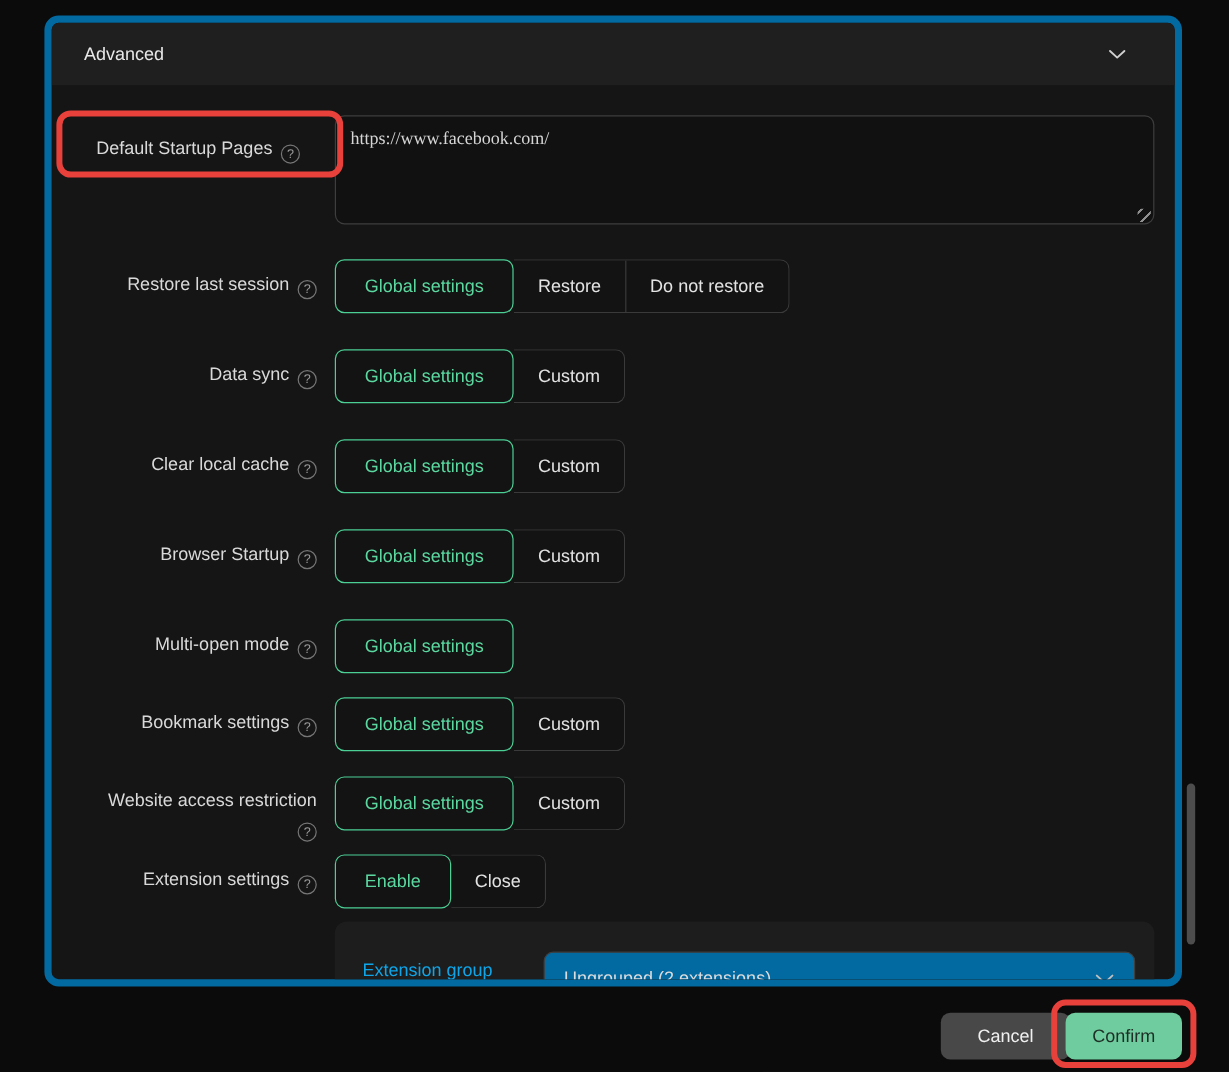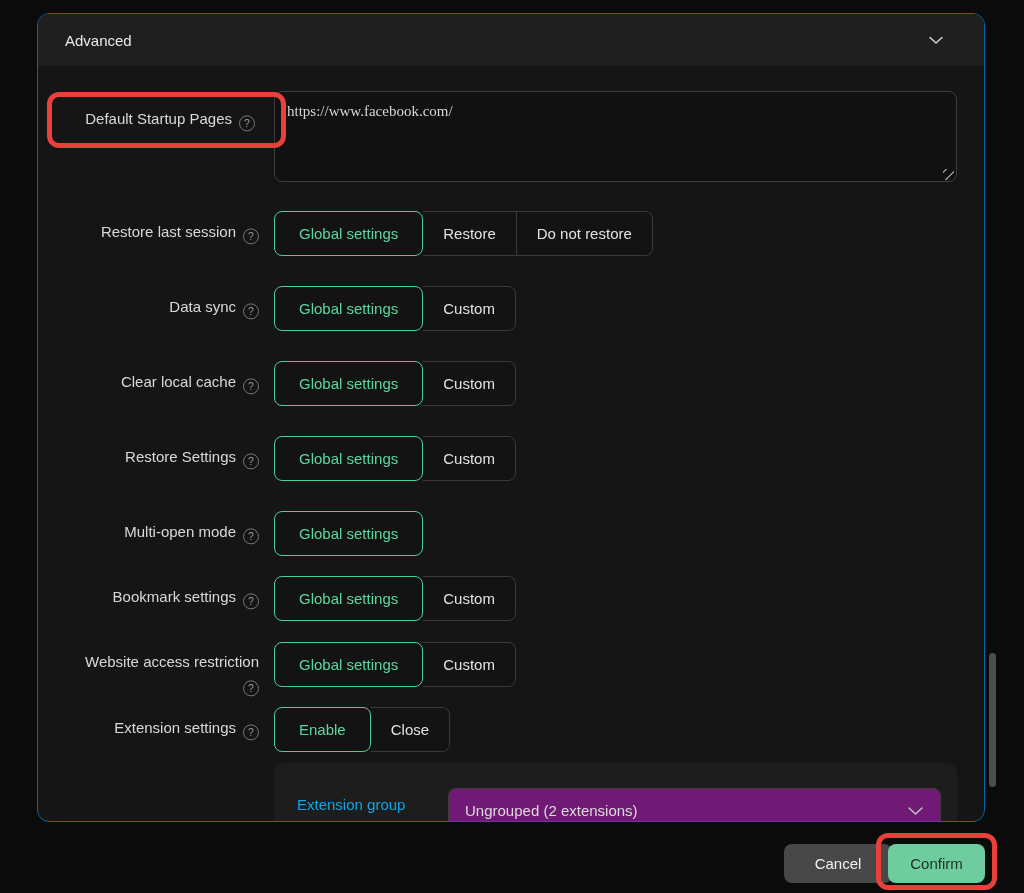--- a/index.html
+++ b/index.html
@@ -7,21 +7,21 @@
   body {
     position: relative;
     background: #0b0b0b;
     font-family: "Liberation Sans", sans-serif;
     color: #d9d9d9;
     overflow: hidden;
   }
   
   .card {
     position: absolute; left: 37px; top: 13px; width: 948px; height: 809px;
-    background: #151515; border: 1px solid #0369a1; border-radius: 12px;
+    background: #151515; border: 6px solid #0369a1; border-radius: 12px;
     overflow: hidden;
   }
   .card-header {
     position: absolute; left: 0; top: 0; width: 100%; height: 52px;
     background: #1f1f1f; display: flex; align-items: center;
     padding: 0 40px 0 27px; cursor: pointer;
   }
   .card-header .title { font-size: 15px; color: #e8e8e8; }
   .card-header .chev { margin-left: auto; display: flex; align-items: center; }
   
@@ -70,21 +70,21 @@
   .sub-panel {
     position: absolute; left: 236px; top: 749px; width: 683px; height: 73px;
     background: #1d1d1d; border-radius: 10px 10px 0 0;
   }
   .sub-panel .sp-label {
     position: absolute; left: 23px; top: 41px; transform: translateY(-50%);
     font-size: 15px; color: #0ea5e9; white-space: nowrap;
   }
   .dropdown {
     position: absolute; left: 174px; top: 25px; width: 493px; height: 45px;
-    background: #701a75; border: 1px solid #3f3f3f; border-radius: 8px;
+    background: #0369a1; border: 1px solid #3f3f3f; border-radius: 8px;
     display: flex; align-items: center; padding: 0 16px; cursor: pointer;
   }
   .dropdown .dd-value { font-size: 15px; color: #dcdcdc; line-height: 43px; }
   .dropdown .dd-chev { margin-left: auto; display: flex; align-items: center; }
   
   .btn {
     position: absolute; top: 844px; height: 39px; border: none; border-radius: 8px;
     font-size: 15px; font-family: "Liberation Sans", sans-serif; cursor: pointer;
     display: flex; align-items: center; justify-content: center;
   }
@@ -140,21 +140,21 @@
           <span class="seg">Custom</span>
         </div>
       </div>
       <div class="row-label" style="top: 369px;"><span>Clear local cache</span><span class="q-icon">?</span></div>
       <div class="seg-group" style="top: 346.5px;">
         <span class="seg sel">Global settings</span>
         <div class="seg-rest">
           <span class="seg">Custom</span>
         </div>
       </div>
-      <div class="row-label" style="top: 444px;"><span>Restore Settings</span><span class="q-icon">?</span></div>
+      <div class="row-label" style="top: 444px;"><span>Browser Startup</span><span class="q-icon">?</span></div>
       <div class="seg-group" style="top: 421.5px;">
         <span class="seg sel">Global settings</span>
         <div class="seg-rest">
           <span class="seg">Custom</span>
         </div>
       </div>
       <div class="row-label" style="top: 519px;"><span>Multi-open mode</span><span class="q-icon">?</span></div>
       <div class="seg-group" style="top: 496.5px;">
         <span class="seg sel">Global settings</span>
       </div>

